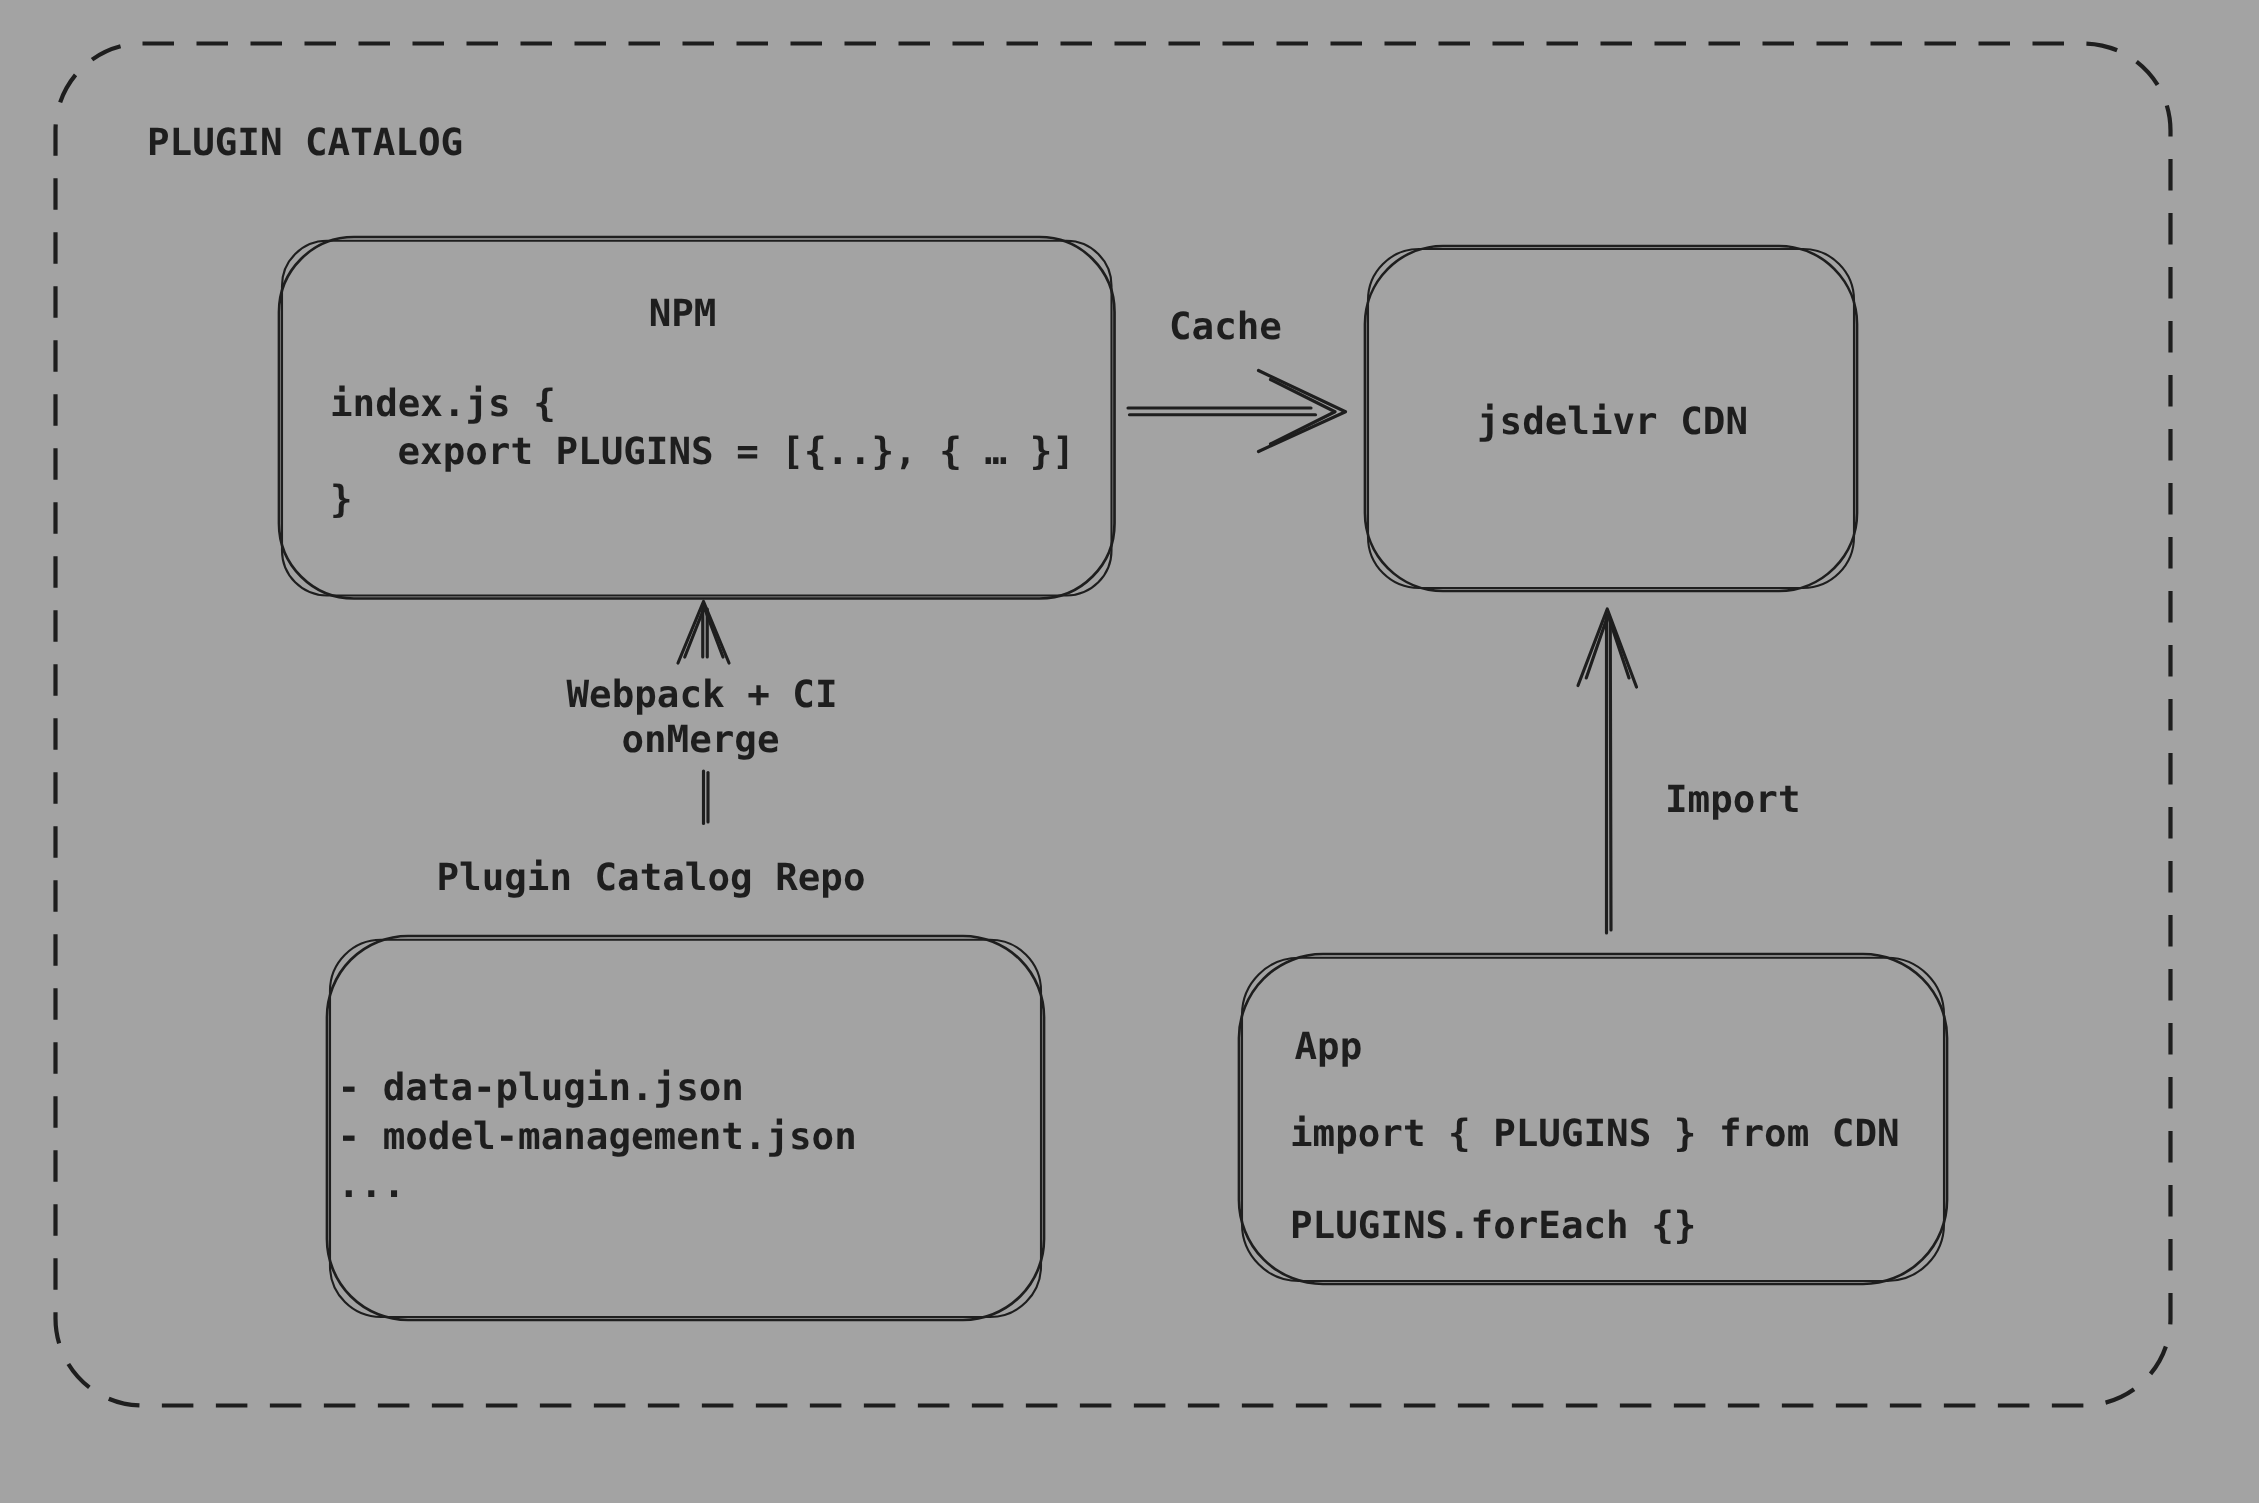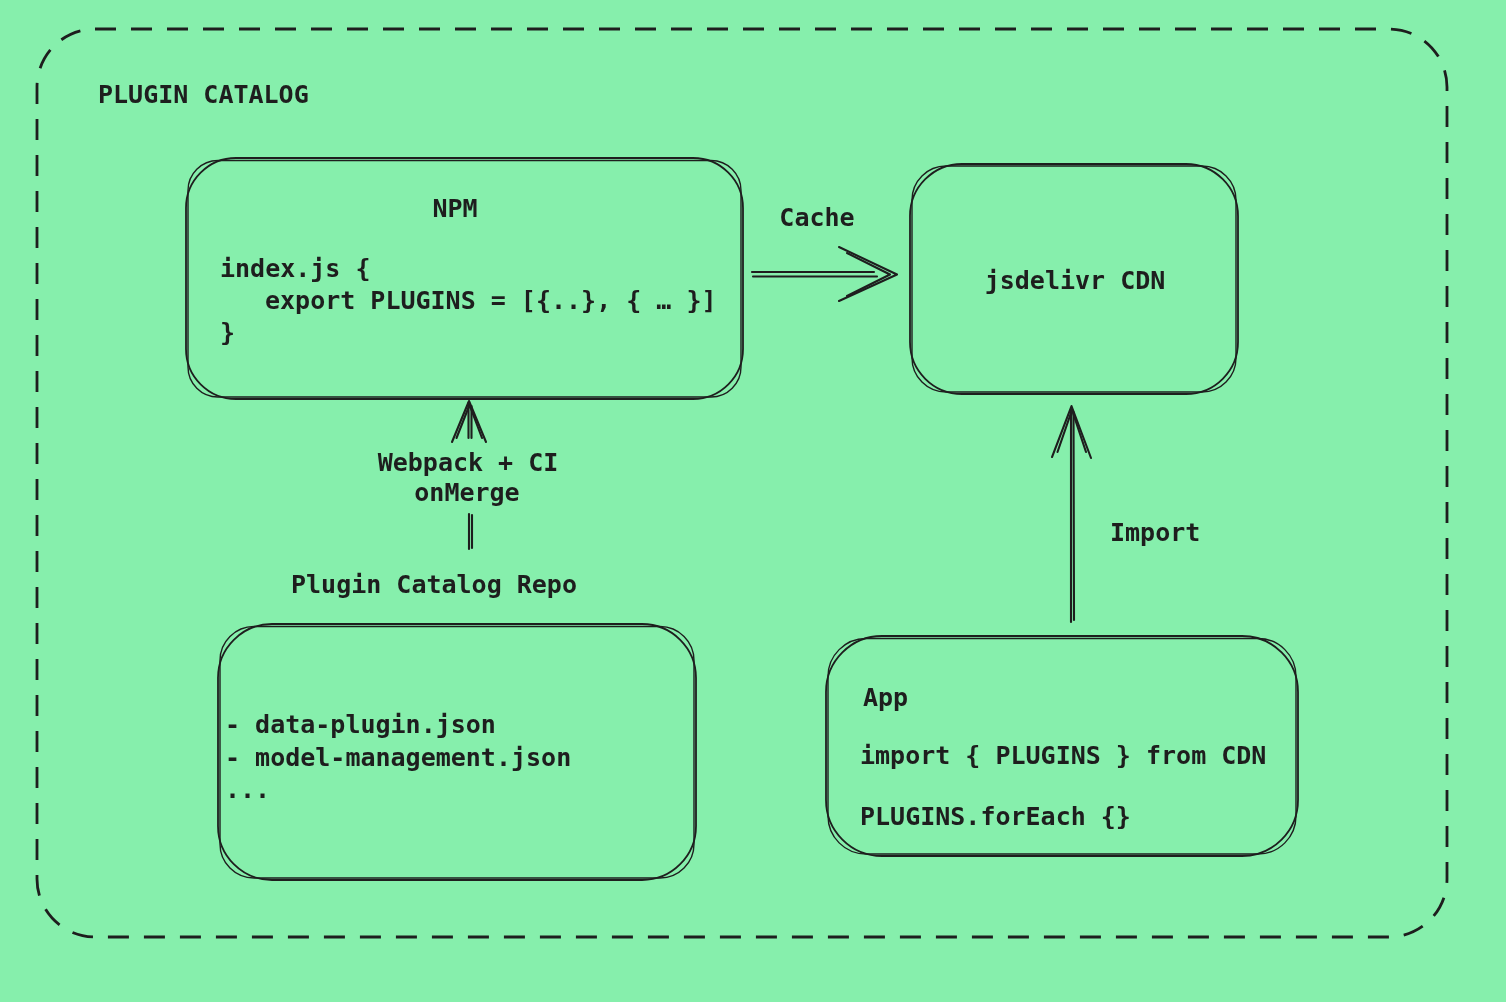--- a/index.html
+++ b/index.html
@@ -4,21 +4,21 @@
 <style>
   html, body {
     margin: 0;
     padding: 0;
     background: #ffffff;
   }
   .canvas-wrap {
     position: relative;
     width: 1506px;
     height: 1002px;
-    background: #86efac;
+    background: #a3a3a3;
     overflow: hidden;
   }
   svg {
     display: block;
     width: 1506px;
     height: 1002px;
   }
   .sketch {
     fill: none;
     stroke: #1e1e1e;

